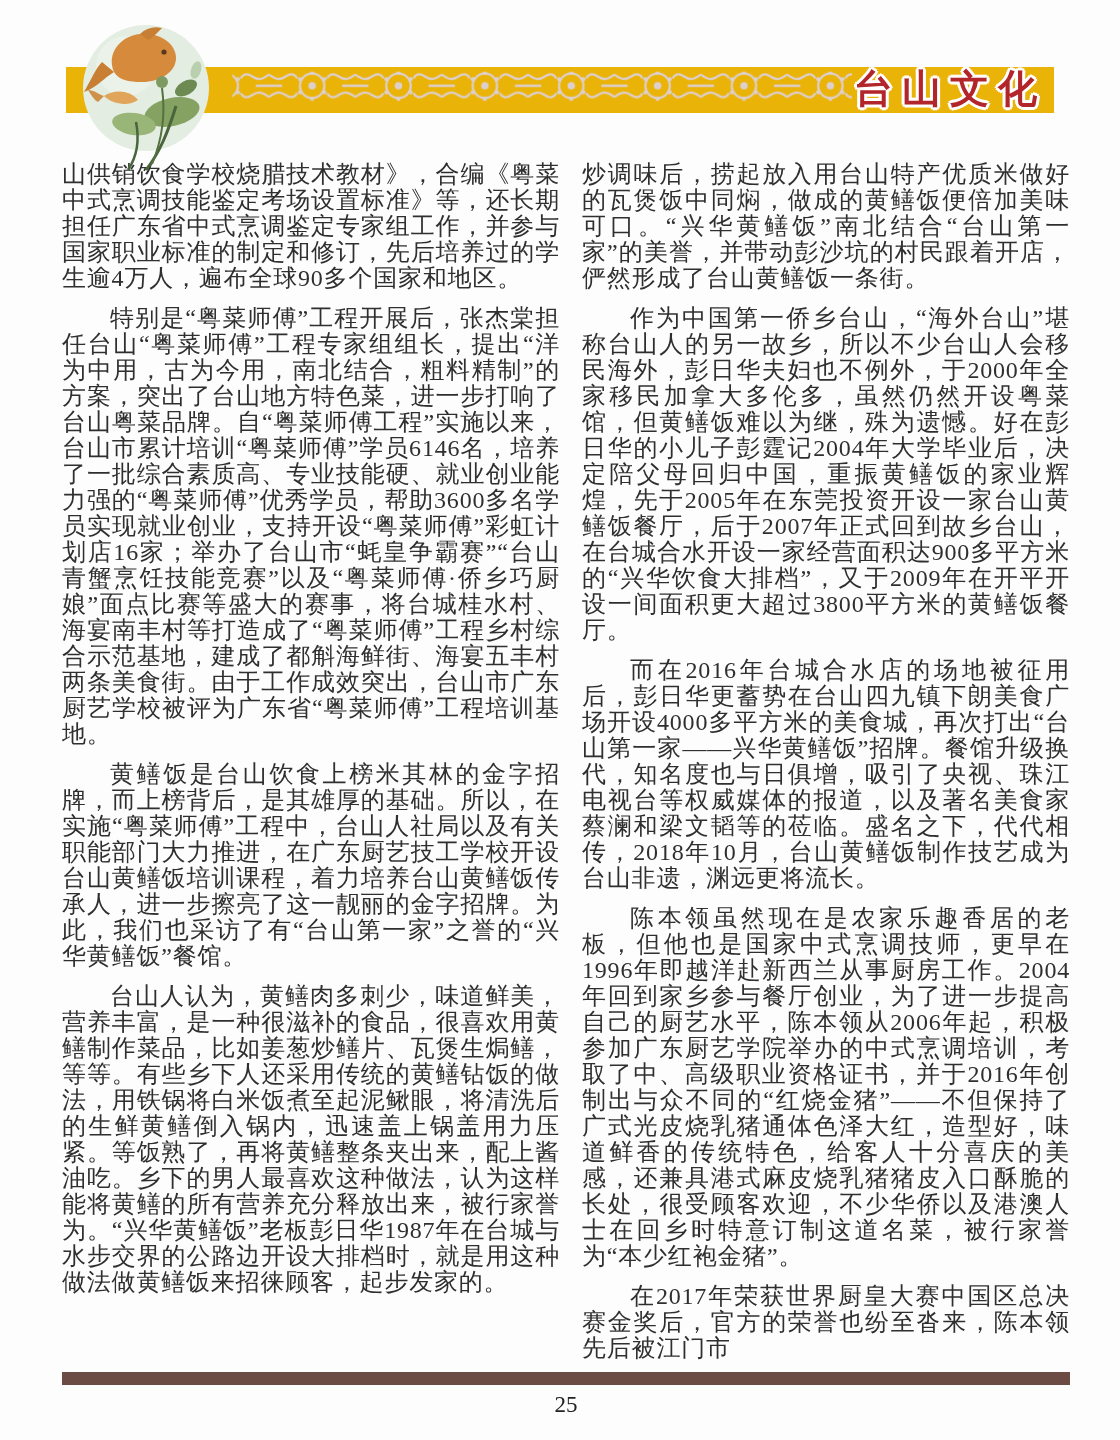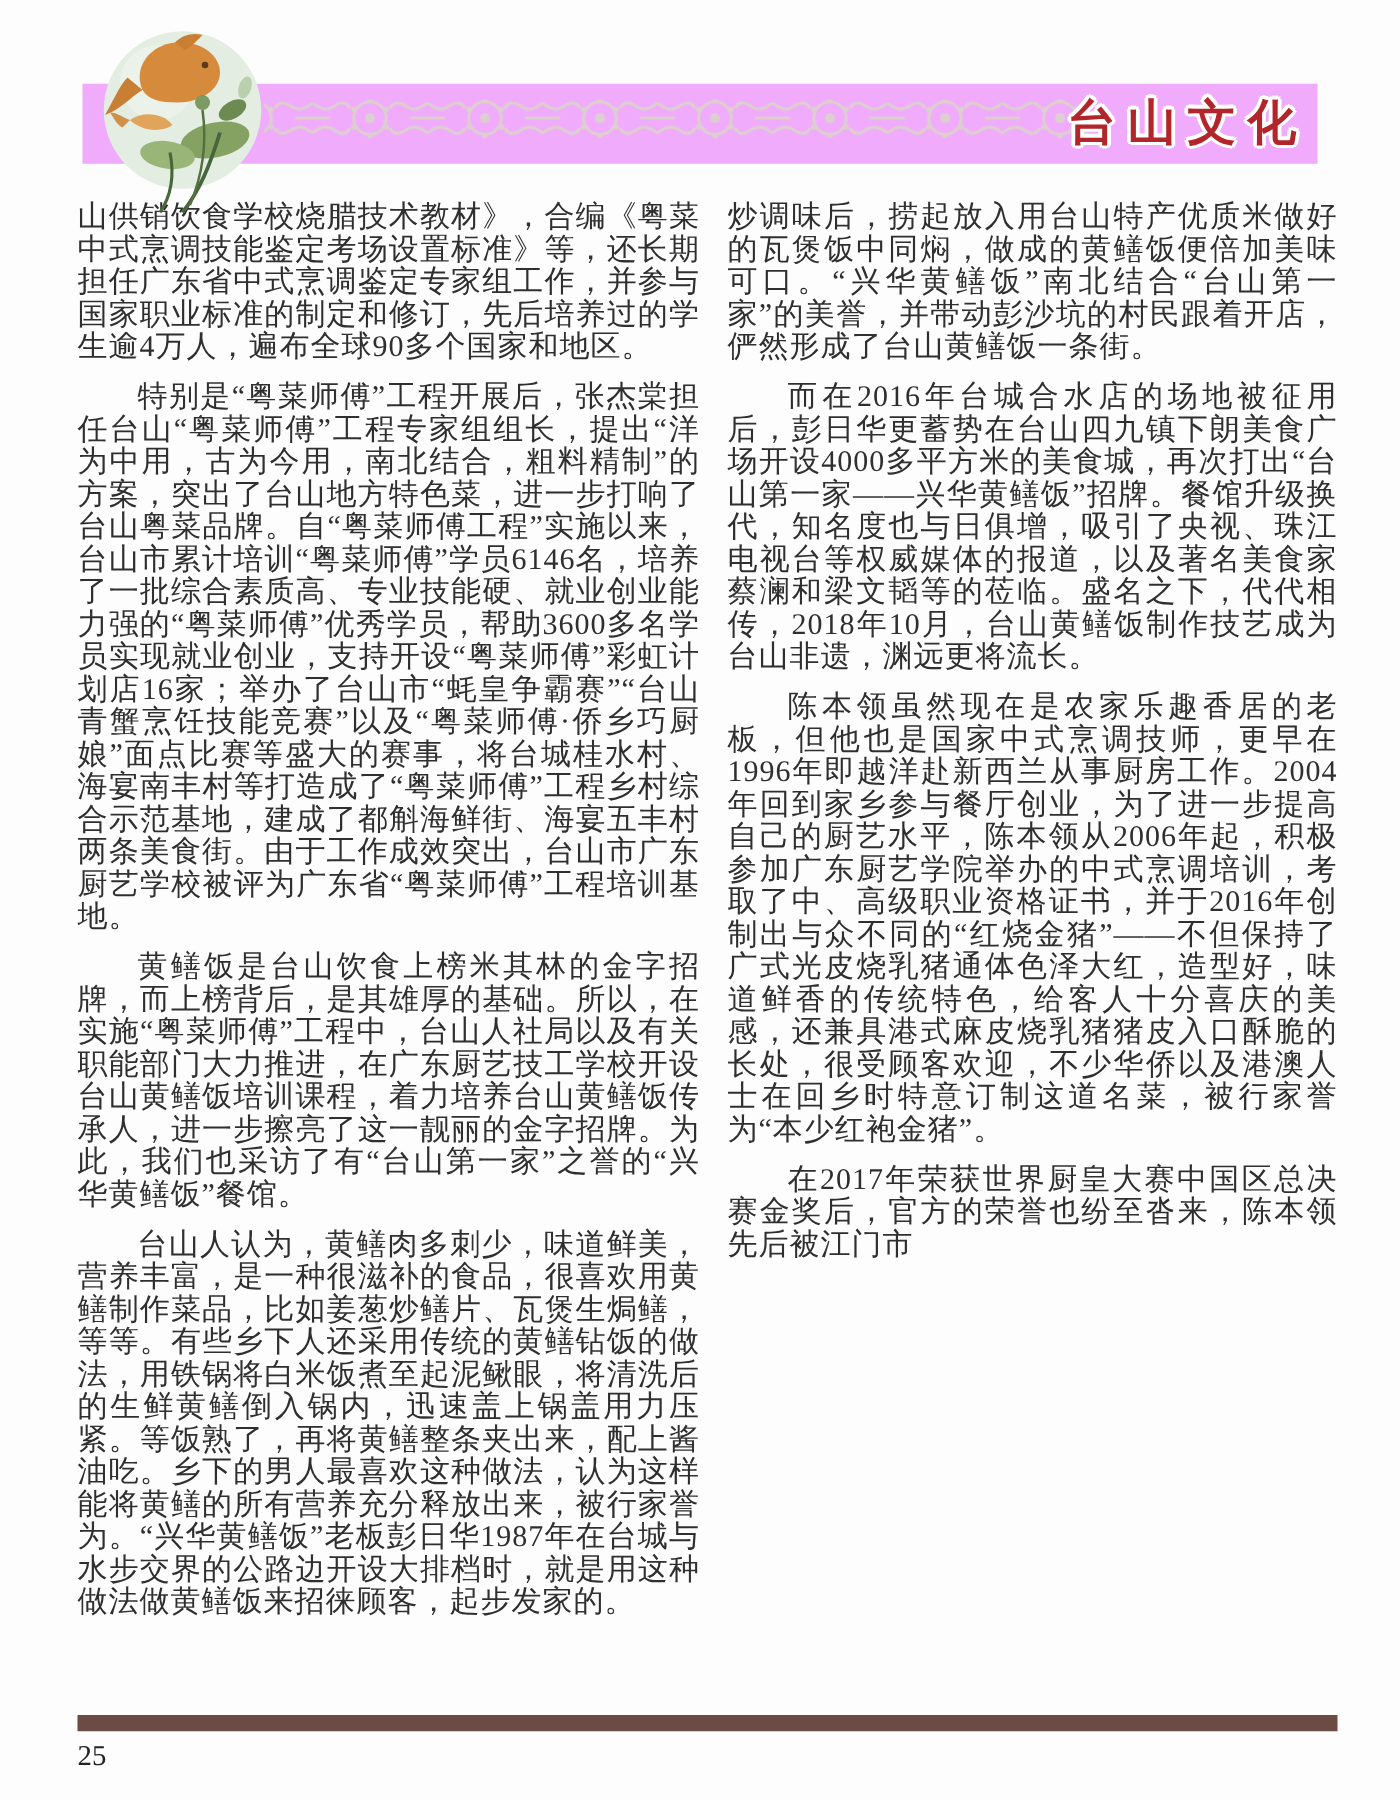--- a/index.html
+++ b/index.html
@@ -5,22 +5,22 @@
   html,body{margin:0;padding:0;background:#ffffff;}
   .page{
     position:relative;
     width:1120px;height:1440px;
     background:#fdfdfd;
     overflow:hidden;
     font-family:"Liberation Serif","DejaVu Serif",serif;
   }
   
   .band{
-    position:absolute;left:66px;top:67px;width:988px;height:64px;
-    background:#f0abfc;
+    position:absolute;left:66px;top:67px;width:988px;height:46px;
+    background:#eab308;
   }
   .band svg.lace{position:absolute;left:0;top:0;width:100%;height:100%;}
   .mag-title{
     position:absolute;right:8px;top:50%;transform:translateY(-52%);
     font-size:39px;font-weight:bold;letter-spacing:9px;
     color:#b2252b;white-space:nowrap;
     text-shadow:
       -2px -2px 0 #fff, 2px -2px 0 #fff, -2px 2px 0 #fff, 2px 2px 0 #fff,
       0 -3px 0 #fff, 0 3px 0 #fff, -3px 0 0 #fff, 3px 0 0 #fff;
   }
@@ -39,21 +39,21 @@
   .col-right{left:582px;width:488px;}
   .col p{margin:0 0 14px 0;text-indent:2em;}
   .col p.no-indent{text-indent:0;}
   
   .bottom-rule{
     position:absolute;left:62px;top:1372px;width:1008px;height:13px;
     background:#6b4b44;
   }
   .page-number{
     position:absolute;left:62px;top:1392px;width:1008px;
-    text-align:left;font-size:23px;color:#222;
+    text-align:center;font-size:23px;color:#222;
   }
 </style>
 </head>
 <body>
 
 <div class="page">
 
   <div class="band">
     <svg class="lace" xmlns="http://www.w3.org/2000/svg" width="988" height="49" viewBox="0 0 988 49" aria-hidden="true">
       <defs>
@@ -105,20 +105,21 @@
 
   <div class="col col-left">
     <p class="no-indent">山供销饮食学校烧腊技术教材》，合编《粤菜中式烹调技能鉴定考场设置标准》等，还长期担任广东省中式烹调鉴定专家组工作，并参与国家职业标准的制定和修订，先后培养过的学生逾4万人，遍布全球90多个国家和地区。</p>
     <p>特别是“粤菜师傅”工程开展后，张杰棠担任台山“粤菜师傅”工程专家组组长，提出“洋为中用，古为今用，南北结合，粗料精制”的方案，突出了台山地方特色菜，进一步打响了台山粤菜品牌。自“粤菜师傅工程”实施以来，台山市累计培训“粤菜师傅”学员6146名，培养了一批综合素质高、专业技能硬、就业创业能力强的“粤菜师傅”优秀学员，帮助3600多名学员实现就业创业，支持开设“粤菜师傅”彩虹计划店16家；举办了台山市“蚝皇争霸赛”“台山青蟹烹饪技能竞赛”以及“粤菜师傅·侨乡巧厨娘”面点比赛等盛大的赛事，将台城桂水村、海宴南丰村等打造成了“粤菜师傅”工程乡村综合示范基地，建成了都斛海鲜街、海宴五丰村两条美食街。由于工作成效突出，台山市广东厨艺学校被评为广东省“粤菜师傅”工程培训基地。</p>
     <p>黄鳝饭是台山饮食上榜米其林的金字招牌，而上榜背后，是其雄厚的基础。所以，在实施“粤菜师傅”工程中，台山人社局以及有关职能部门大力推进，在广东厨艺技工学校开设台山黄鳝饭培训课程，着力培养台山黄鳝饭传承人，进一步擦亮了这一靓丽的金字招牌。为此，我们也采访了有“台山第一家”之誉的“兴华黄鳝饭”餐馆。</p>
     <p>台山人认为，黄鳝肉多刺少，味道鲜美，营养丰富，是一种很滋补的食品，很喜欢用黄鳝制作菜品，比如姜葱炒鳝片、瓦煲生焗鳝，等等。有些乡下人还采用传统的黄鳝钻饭的做法，用铁锅将白米饭煮至起泥鳅眼，将清洗后的生鲜黄鳝倒入锅内，迅速盖上锅盖用力压紧。等饭熟了，再将黄鳝整条夹出来，配上酱油吃。乡下的男人最喜欢这种做法，认为这样能将黄鳝的所有营养充分释放出来，被行家誉为。“兴华黄鳝饭”老板彭日华1987年在台城与水步交界的公路边开设大排档时，就是用这种做法做黄鳝饭来招徕顾客，起步发家的。</p>
   </div>
 
   <div class="col col-right">
     <p class="no-indent">炒调味后，捞起放入用台山特产优质米做好的瓦煲饭中同焖，做成的黄鳝饭便倍加美味可口。“兴华黄鳝饭”南北结合“台山第一家”的美誉，并带动彭沙坑的村民跟着开店，俨然形成了台山黄鳝饭一条街。</p>
+    <p>作为中国第一侨乡台山，“海外台山”堪称台山人的另一故乡，所以不少台山人会移民海外，彭日华夫妇也不例外，于2000年全家移民加拿大多伦多，虽然仍然开设粤菜馆，但黄鳝饭难以为继，殊为遗憾。好在彭日华的小儿子彭霆记2004年大学毕业后，决定陪父母回归中国，重振黄鳝饭的家业辉煌，先于2005年在东莞投资开设一家台山黄鳝饭餐厅，后于2007年正式回到故乡台山，在台城合水开设一家经营面积达900多平方米的“兴华饮食大排档”，又于2009年在开平开设一间面积更大超过3800平方米的黄鳝饭餐厅。</p>
     <p>而在2016年台城合水店的场地被征用后，彭日华更蓄势在台山四九镇下朗美食广场开设4000多平方米的美食城，再次打出“台山第一家——兴华黄鳝饭”招牌。餐馆升级换代，知名度也与日俱增，吸引了央视、珠江电视台等权威媒体的报道，以及著名美食家蔡澜和梁文韬等的莅临。盛名之下，代代相传，2018年10月，台山黄鳝饭制作技艺成为台山非遗，渊远更将流长。</p>
     <p>陈本领虽然现在是农家乐趣香居的老板，但他也是国家中式烹调技师，更早在1996年即越洋赴新西兰从事厨房工作。2004年回到家乡参与餐厅创业，为了进一步提高自己的厨艺水平，陈本领从2006年起，积极参加广东厨艺学院举办的中式烹调培训，考取了中、高级职业资格证书，并于2016年创制出与众不同的“红烧金猪”——不但保持了广式光皮烧乳猪通体色泽大红，造型好，味道鲜香的传统特色，给客人十分喜庆的美感，还兼具港式麻皮烧乳猪猪皮入口酥脆的长处，很受顾客欢迎，不少华侨以及港澳人士在回乡时特意订制这道名菜，被行家誉为“本少红袍金猪”。</p>
     <p>在2017年荣获世界厨皇大赛中国区总决赛金奖后，官方的荣誉也纷至沓来，陈本领先后被江门市</p>
   </div>
 
   <div class="bottom-rule"></div>
   <div class="page-number">25</div>
 
 </div>
 

